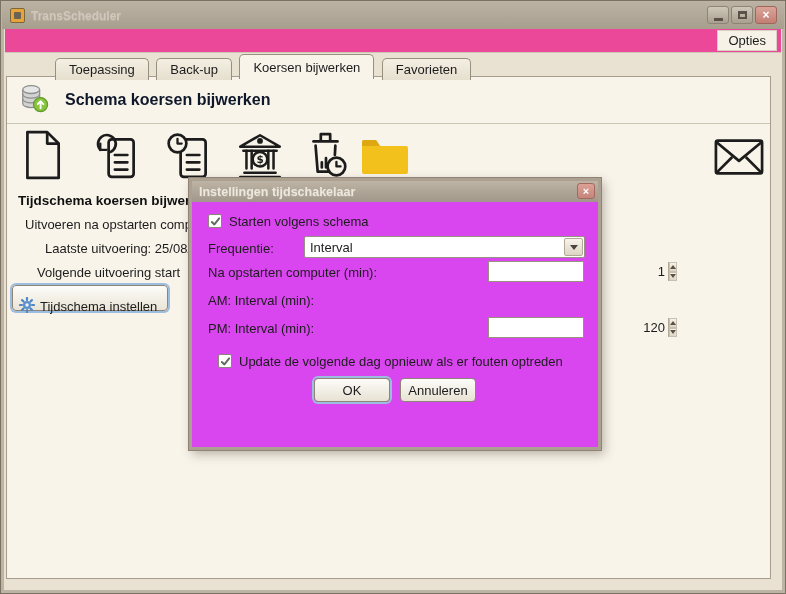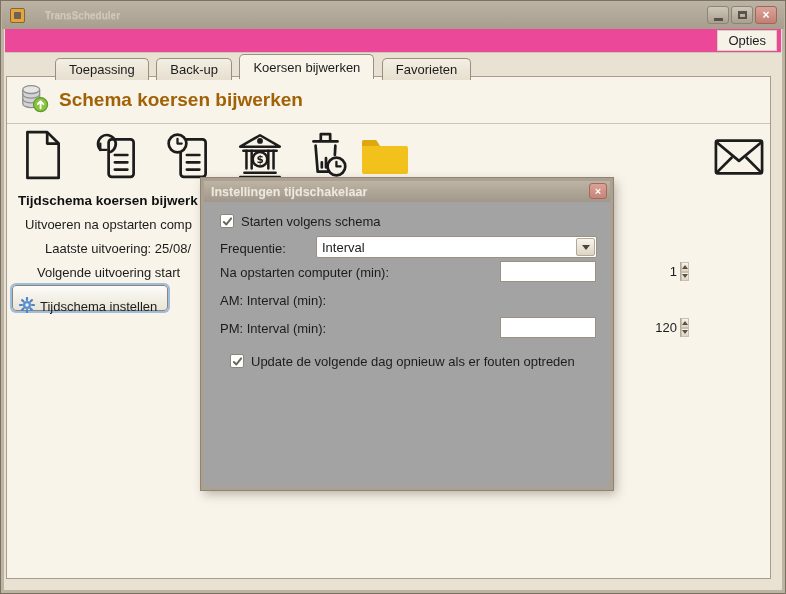--- a/index.html
+++ b/index.html
@@ -8,21 +8,21 @@
   .window { position:relative; width:786px; height:594px; background:#e9e2d3;
             border:1px solid #7a7163; box-shadow:inset 0 0 0 3px #beb4a4; overflow:hidden; }
 
   
   .titlebar { position:absolute; top:1px; left:1px; right:1px; height:27px;
               background:linear-gradient(#bcb2a3,#a89e8e); display:flex; align-items:center; }
   .app-icon { width:15px; height:15px; margin-left:8px; background:#e8a33d;
               border:1px solid #7a6a3a; border-radius:2px; position:relative; }
   .app-icon::after { content:""; position:absolute; left:3px; top:3px; right:3px; bottom:3px;
                      background:#6d6354; border-radius:1px; }
-  .title-text { margin-left:20px; font-size:10px; font-weight:bold; color:#cfc8bb;
+  .title-text { margin-left:6px; font-size:12px; font-weight:bold; color:#cfc8bb;
                 text-shadow:0 1px 0 rgba(255,255,255,.15); }
   .win-buttons { position:absolute; right:7px; top:4px; display:flex; gap:2px; }
   .win-btn { width:22px; height:18px; border:1px solid #8e8475; border-radius:3px;
              background:linear-gradient(#cfc7b9,#a89f90); display:flex; align-items:center;
              justify-content:center; cursor:default; }
   .win-btn.close { background:linear-gradient(#dba49a,#c27f73); border-color:#a0665c;
                    color:#fff; font-size:12px; font-weight:bold; line-height:1; }
   .glyph-min { width:9px; height:3px; background:#5a5248; margin-top:8px; }
   .glyph-max { width:9px; height:8px; border:2px solid #5a5248; border-top-width:3px; }
 
@@ -39,39 +39,39 @@
          color:#1c1c1c; background:linear-gradient(#f4efe3,#e6dfcf);
          border:1px solid #98907f; border-bottom:none; border-radius:5px 5px 0 0;
          position:relative; top:2px; cursor:default; }
   .tab.active { background:#f8f4ea; top:0px; padding-top:5px; padding-bottom:4px; z-index:3; }
 
   
   .panel { position:absolute; top:75px; left:5px; right:14px; bottom:14px;
            background:#f8f4ea; border:1px solid #a89d8c; }
   .panel-header { display:flex; align-items:center; padding:6px 8px 6px 12px;
                   border-bottom:1px solid #cdc5b4; }
-  .panel-heading { font-size:19px; font-weight:bold; color:#a16207; margin-left:10px; }
+  .panel-heading { font-size:16px; font-weight:bold; color:#0f172a; margin-left:16px; }
 
   .icon-row { position:relative; height:62px; }
   .tool-icon { position:absolute; top:6px; cursor:default; }
 
   .section { position:absolute; left:6px; top:116px; width:185px; white-space:nowrap; }
   .section-title { font-size:13.5px; font-weight:bold; color:#111; margin-left:5px; }
   .section-line { font-size:13px; color:#1c1c1c; margin-top:9px; }
   .l1 { margin-left:12px; } .l2 { margin-left:32px; } .l3 { margin-left:24px; }
 
   .schedule-btn { position:absolute; left:5px; top:208px; height:26px; padding:16px 10px 0 6px;
                   display:flex; align-items:center; gap:5px; font-size:13px; color:#1c1c1c;
                   background:linear-gradient(#fdfcf9,#e9e4d6); border:1px solid #8e8576;
                   border-radius:4px; box-shadow:0 0 0 2px #9cbce0; cursor:default; }
 
   
-  .dialog { position:absolute; left:188px; top:177px; width:412px; height:312px;
-            background:#a3a3a3; border:3px solid #aca190; box-shadow:0 0 0 1px #8e8374,
-            3px 4px 10px rgba(60,50,40,.35); z-index:10;margin-left:12px; }
+  .dialog { position:absolute; left:188px; top:177px; width:412px; height:272px;
+            background:#d946ef; border:3px solid #aca190; box-shadow:0 0 0 1px #8e8374,
+            3px 4px 10px rgba(60,50,40,.35); z-index:10; }
   .dlg-titlebar { height:21px; background:linear-gradient(#beb4a5,#a1978a);
                   display:flex; align-items:center; position:relative; }
   .dlg-title { font-size:12.5px; font-weight:bold; color:#ece8dd; margin-left:7px;
                text-shadow:0 1px 0 rgba(255,255,255,.12); }
   .dlg-close { position:absolute; right:3px; top:2px; width:18px; height:16px;
                background:linear-gradient(#dca196,#c5857a); border:1px solid #a2695f;
                border-radius:3px; color:#fff; font-size:11px; font-weight:bold;
                display:flex; align-items:center; justify-content:center; cursor:default; }
   .dlg-body { position:relative; height:215px; font-size:13px; color:#1c1c1c; }
 
@@ -297,17 +297,21 @@
 
       <div class="cb-row cb-retry">
         <span class="checkbox">
           <svg width="11" height="11" viewBox="0 0 12 12">
               <polyline points="2,6.5 4.8,9.2 10,2.6" fill="none" stroke="#616a5e" stroke-width="2.1" stroke-linecap="round" stroke-linejoin="round"></polyline>
             </svg>
         </span>
         <span>Update de volgende dag opnieuw als er fouten optreden</span>
       </div>
 
+      <div class="dlg-buttons">
+        <div class="dlg-btn btn-ok">OK</div>
+        <div class="dlg-btn btn-cancel">Annuleren</div>
+      </div>
 
     </div>
   </div>
 
 </div>
 
 </body></html>

